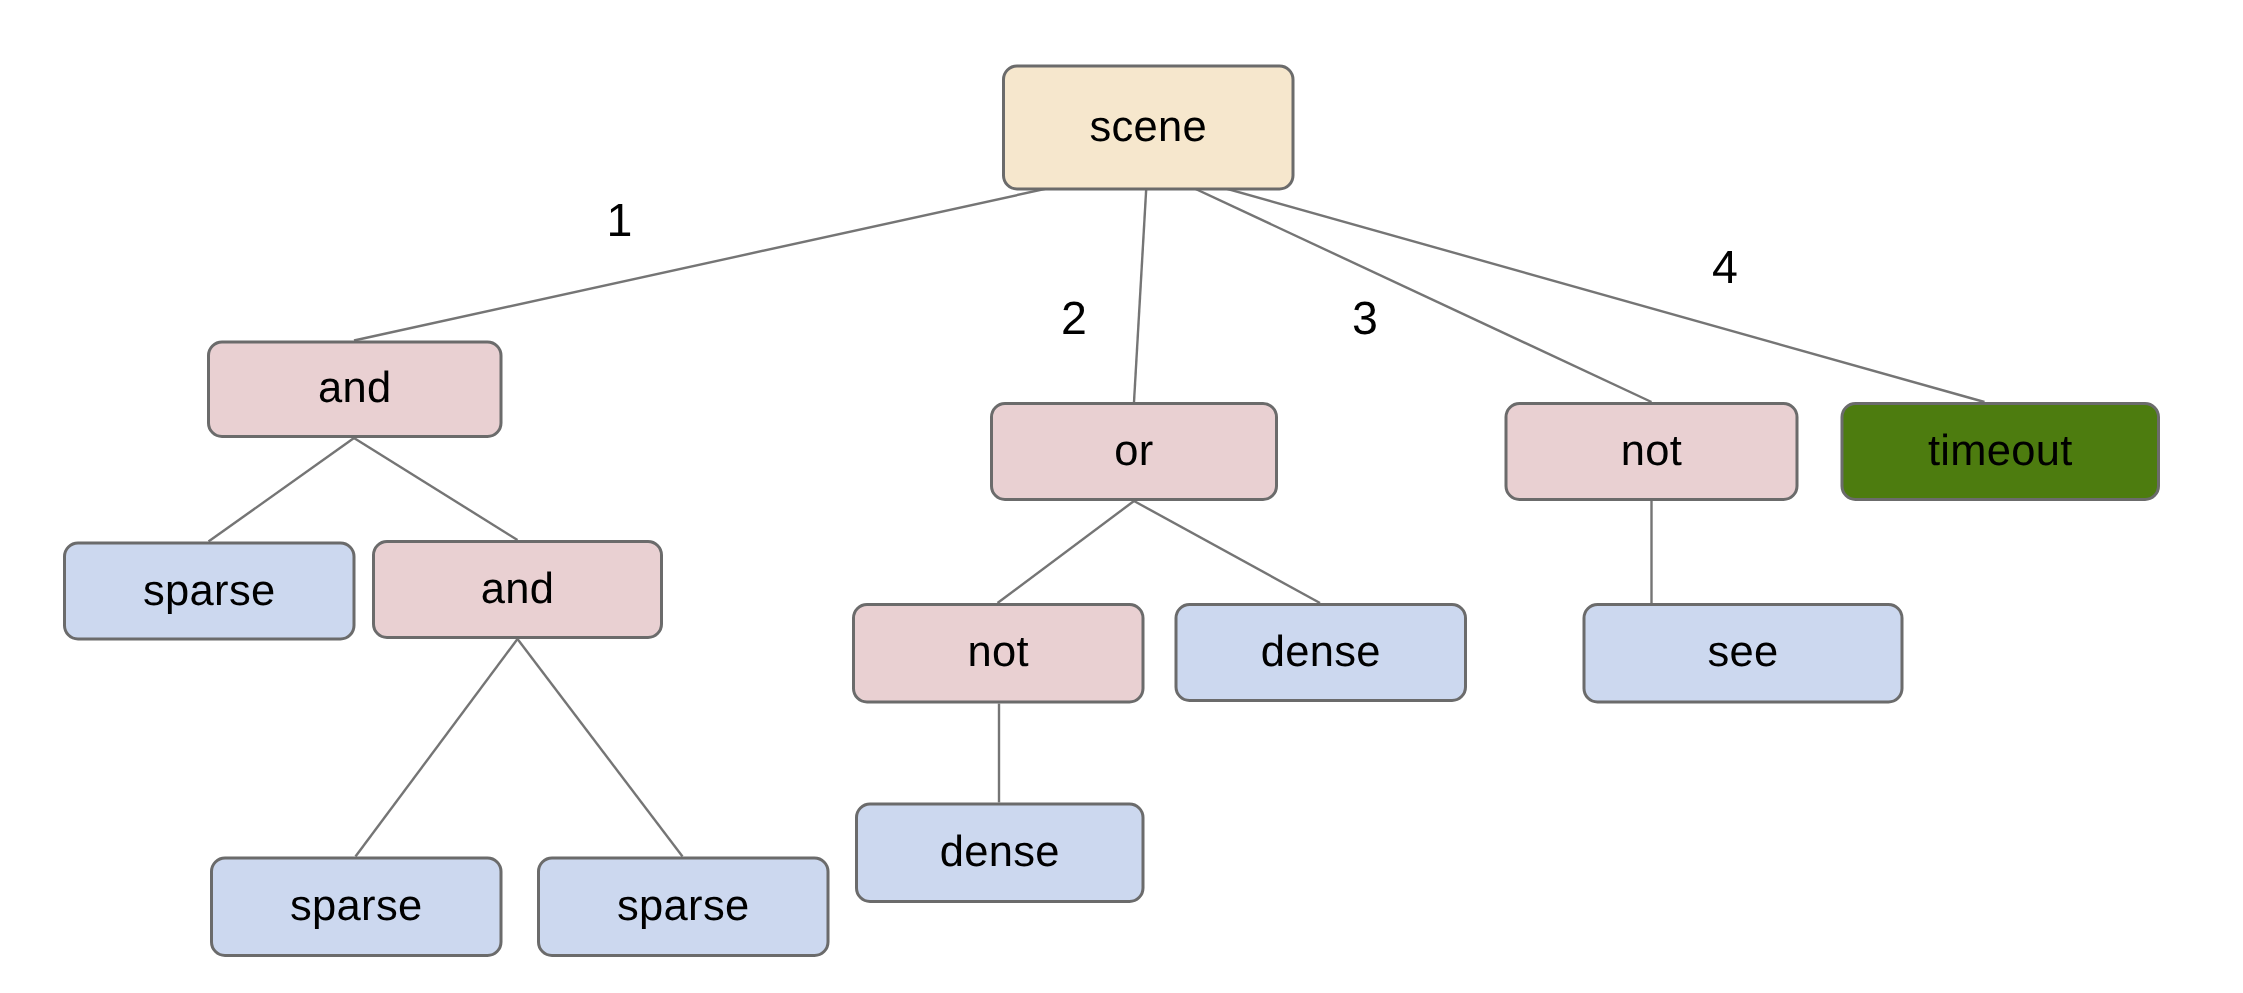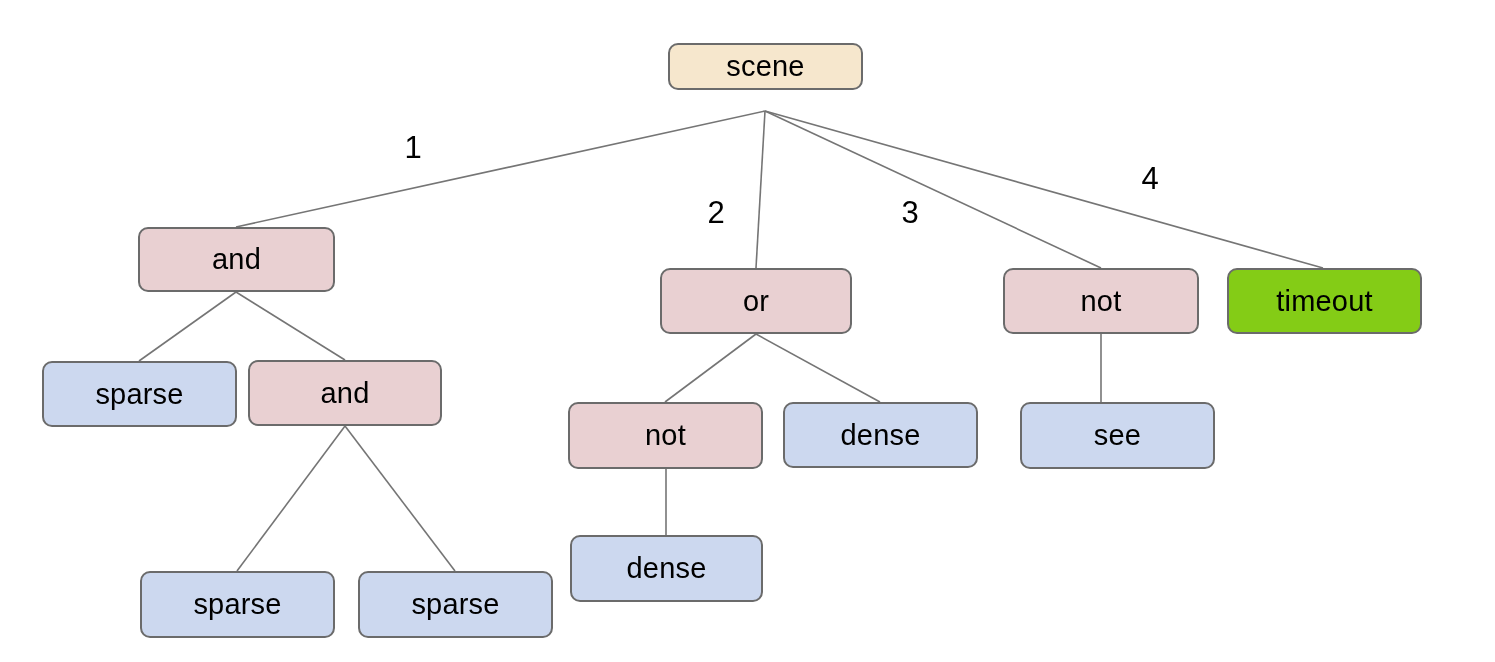--- a/index.html
+++ b/index.html
@@ -54,27 +54,27 @@
       <line x1="666" y1="469" x2="666" y2="535"></line>
       <line x1="1101" y1="334" x2="1101" y2="402"></line>
     </g>
   </svg>
 
   <div class="edge-label" style="left:413px; top:147px;">1</div>
   <div class="edge-label" style="left:716px; top:212px;">2</div>
   <div class="edge-label" style="left:910px; top:212px;">3</div>
   <div class="edge-label" style="left:1150px; top:178px;">4</div>
 
-  <div class="node" style="left: 668px; top: 43px; width: 195px; height: 47px; background: rgb(246, 231, 205); border-color: rgb(107, 107, 107);">scene</div>
+  <div class="node" style="left: 668px; top: 43px; width: 195px; height: 84px; background: rgb(246, 231, 205); border-color: rgb(107, 107, 107);">scene</div>
   <div class="node" style="left: 138px; top: 227px; width: 197px; height: 65px; background: rgb(233, 208, 210); border-color: rgb(107, 107, 107);">and</div>
   <div class="node" style="left: 660px; top: 268px; width: 192px; height: 66px; background: rgb(233, 208, 210); border-color: rgb(107, 107, 107); text-align: right;">or</div>
   <div class="node" style="left: 1003px; top: 268px; width: 196px; height: 66px; background: rgb(233, 208, 210); border-color: rgb(107, 107, 107);">not</div>
-  <div class="node" style="left: 1227px; top: 268px; width: 195px; height: 66px; background: #84cc16; border-color: rgb(107, 107, 107);">timeout</div>
+  <div class="node" style="left: 1227px; top: 268px; width: 213px; height: 66px; background: #4d7c0f; border-color: rgb(107, 107, 107);">timeout</div>
   <div class="node" style="left: 42px; top: 361px; width: 195px; height: 66px; background: rgb(204, 216, 239); border-color: rgb(107, 107, 107);">sparse</div>
   <div class="node" style="left: 248px; top: 360px; width: 194px; height: 66px; background: rgb(233, 208, 210); border-color: rgb(107, 107, 107);">and</div>
   <div class="node" style="left: 568px; top: 402px; width: 195px; height: 67px; background: rgb(233, 208, 210); border-color: rgb(107, 107, 107);">not</div>
   <div class="node" style="left: 783px; top: 402px; width: 195px; height: 66px; background: rgb(204, 216, 239); border-color: rgb(107, 107, 107);">dense</div>
-  <div class="node" style="left: 1020px; top: 402px; width: 195px; height: 67px; background: rgb(204, 216, 239); border-color: rgb(107, 107, 107);">see</div>
+  <div class="node" style="left: 1055px; top: 402px; width: 214px; height: 67px; background: rgb(204, 216, 239); border-color: rgb(107, 107, 107);">see</div>
   <div class="node" style="left: 140px; top: 571px; width: 195px; height: 67px; background: rgb(204, 216, 239); border-color: rgb(107, 107, 107);">sparse</div>
   <div class="node" style="left: 358px; top: 571px; width: 195px; height: 67px; background: rgb(204, 216, 239); border-color: rgb(107, 107, 107);">sparse</div>
   <div class="node" style="left: 570px; top: 535px; width: 193px; height: 67px; background: rgb(204, 216, 239); border-color: rgb(107, 107, 107);">dense</div>
 
 </div>
 
 </body></html>

